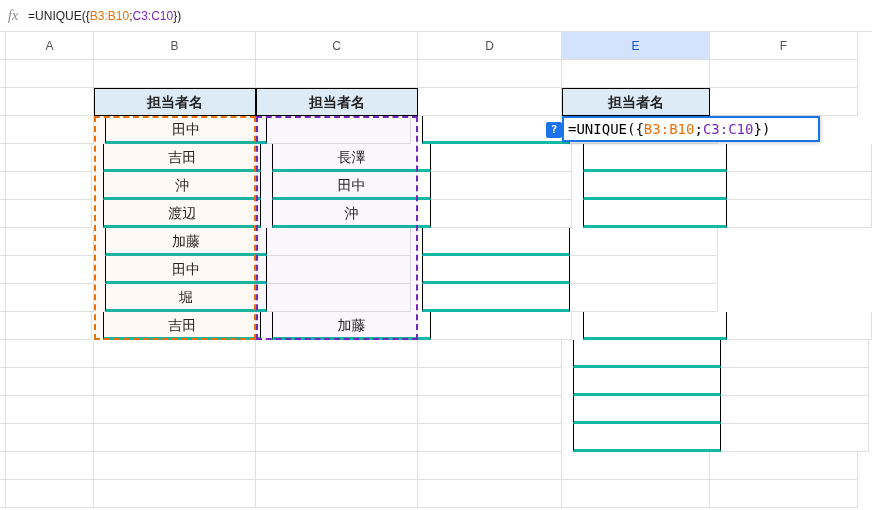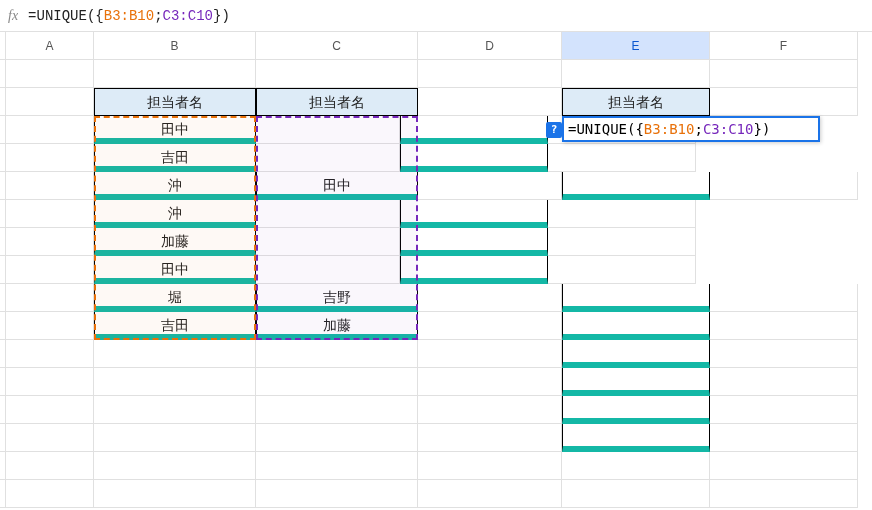--- a/index.html
+++ b/index.html
@@ -19,22 +19,22 @@
       padding: 11px 8px;
     }
     .fx-icon {
       color: #888;
       font-style: italic;
       font-size: 14px;
       margin-right: 10px;
       font-family: Georgia, serif;
     }
     .formula-text {
-      font-family: Liberation Mono, monospace;
-      font-size: 14px;
+      font-family: Liberation Sans, sans-serif;
+      font-size: 12px;
       color: #222;
     }
     .formula-text .range1 { color: #e8710a; }
     .formula-text .range2 { color: #7627bb; }
     .sheet {
       position: relative;
     }
     .col-headers {
       display: flex;
       height: 28px;
@@ -83,23 +83,23 @@
     .cA { width: 88px; }
     .cB { width: 162px; }
     .cC { width: 162px; }
     .cD { width: 144px; }
     .cE { width: 148px; }
     .cF { width: 148px; }
     
     .hdr {
       background: #ddebf7;
       border: 1px solid #000;
-      font-weight: normal;
-    }
-    .blk-b { border-bottom: 6px solid #14b8a6; }
+      font-weight: bold;
+    }
+    .blk-b { border-bottom: 3px solid #14b8a6; margin-left: 11px; }
     .blk-l { border-left: 1px solid #000; }
     .blk-r { border-right: 1px solid #000; }
     
     .range-overlay {
       position: absolute;
       pointer-events: none;
       z-index: 5;
     }
     .range-b {
       border: 2px dashed #e8710a;
@@ -188,36 +188,38 @@
       <div class="cell cA"></div>
       <div class="cell cB blk-l blk-r blk-b">田中</div>
       <div class="cell cD"></div>
       <div class="cell cE blk-l blk-r blk-b"></div>
       <div class="cell cF"></div>
     </div>
     <div class="grid-row">
       <div class="row-num"></div>
       <div class="cell cA"></div>
       <div class="cell cB blk-l blk-r blk-b">吉田</div>
+      <div class="cell cC blk-l blk-r blk-b">長澤</div>
       <div class="cell cD"></div>
       <div class="cell cE blk-l blk-r blk-b"></div>
       <div class="cell cF"></div>
     </div>
     <div class="grid-row">
       <div class="row-num"></div>
       <div class="cell cA"></div>
       <div class="cell cB blk-l blk-r blk-b">沖</div>
       <div class="cell cC blk-l blk-r blk-b">田中</div>
       <div class="cell cD"></div>
       <div class="cell cE blk-l blk-r blk-b"></div>
       <div class="cell cF"></div>
     </div>
     <div class="grid-row">
       <div class="row-num"></div>
       <div class="cell cA"></div>
+      <div class="cell cB blk-l blk-r blk-b">渡辺</div>
       <div class="cell cC blk-l blk-r blk-b">沖</div>
       <div class="cell cD"></div>
       <div class="cell cE blk-l blk-r blk-b"></div>
       <div class="cell cF"></div>
     </div>
     <div class="grid-row">
       <div class="row-num"></div>
       <div class="cell cA"></div>
       <div class="cell cB blk-l blk-r blk-b">加藤</div>
       <div class="cell cD"></div>
@@ -229,21 +231,20 @@
       <div class="cell cA"></div>
       <div class="cell cB blk-l blk-r blk-b">田中</div>
       <div class="cell cD"></div>
       <div class="cell cE blk-l blk-r blk-b"></div>
       <div class="cell cF"></div>
     </div>
     <div class="grid-row">
       <div class="row-num"></div>
       <div class="cell cA"></div>
       <div class="cell cB blk-l blk-r blk-b">堀</div>
-      <div class="cell cC blk-l blk-r blk-b">吉野</div>
       <div class="cell cD"></div>
       <div class="cell cE blk-l blk-r blk-b"></div>
       <div class="cell cF"></div>
     </div>
     <div class="grid-row">
       <div class="row-num"></div>
       <div class="cell cA"></div>
       <div class="cell cB blk-l blk-r blk-b">吉田</div>
       <div class="cell cC blk-l blk-r blk-b">加藤</div>
       <div class="cell cD"></div>

